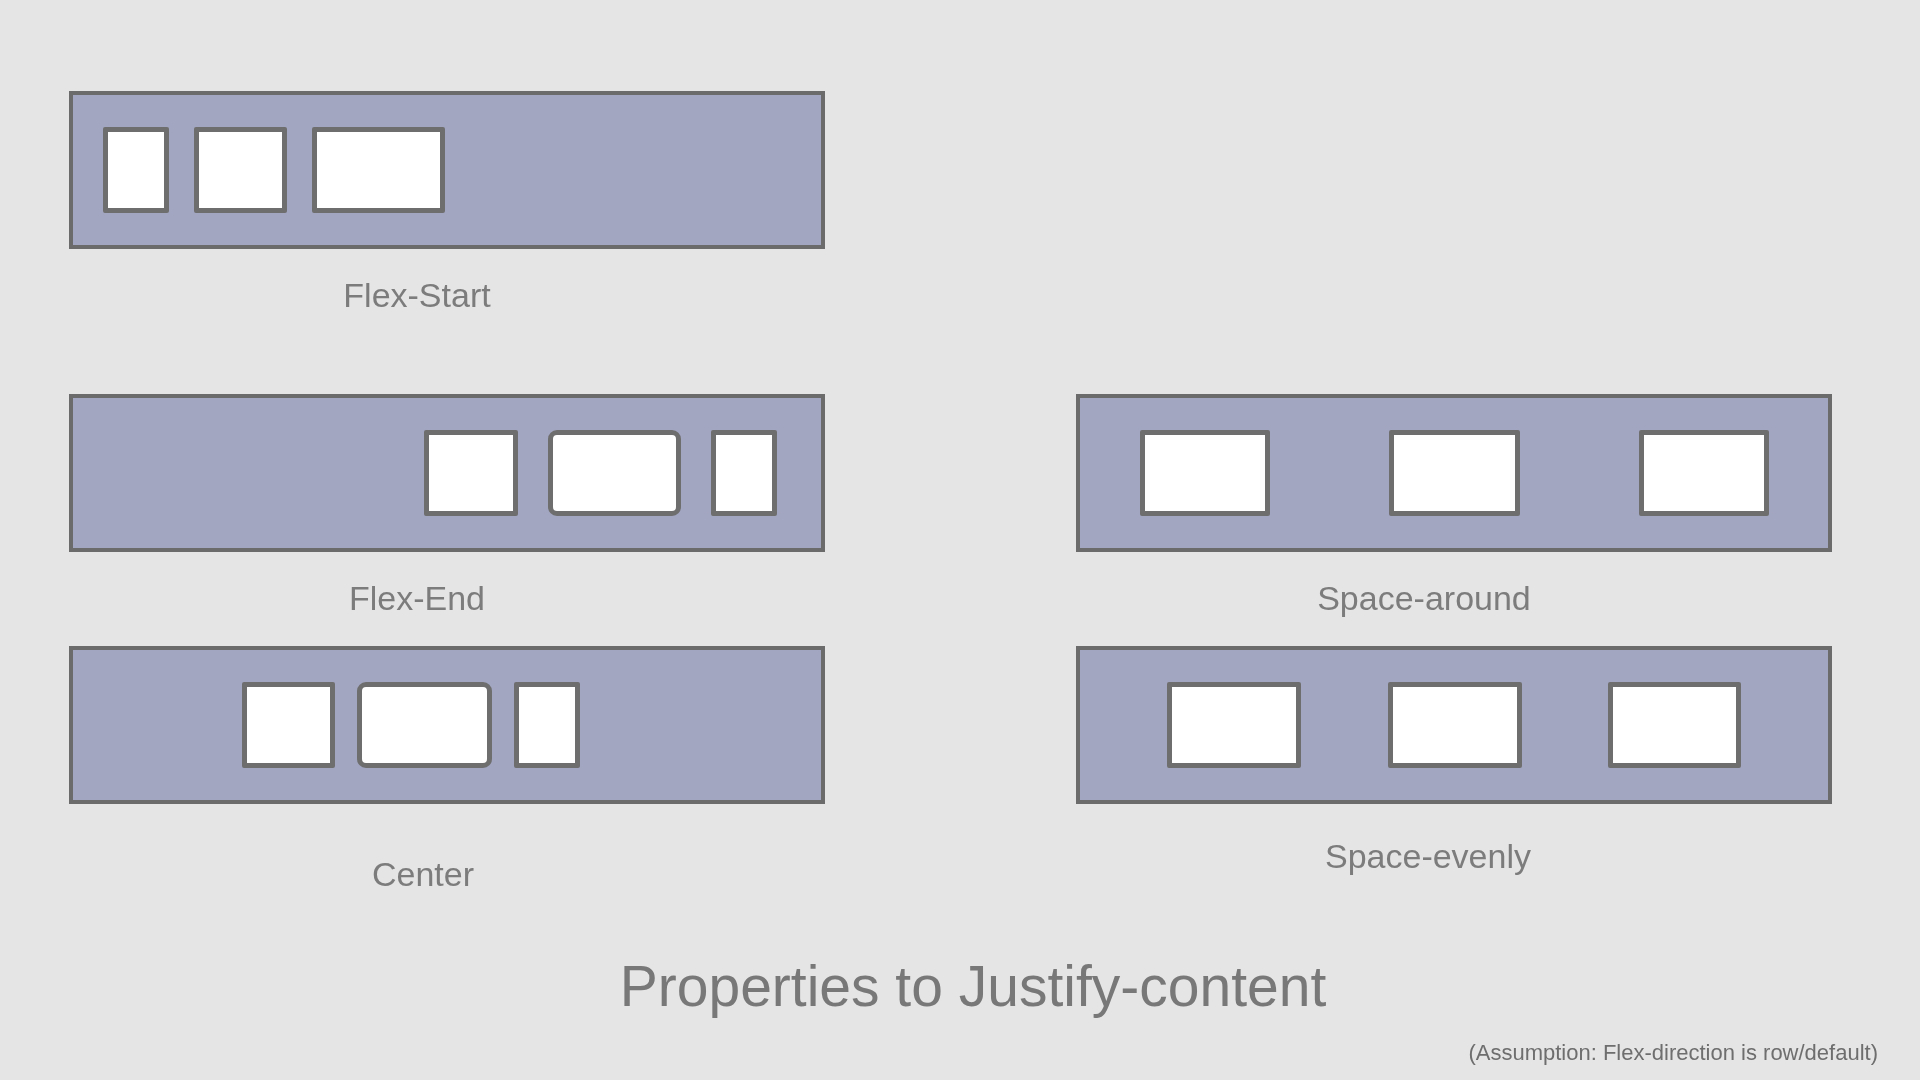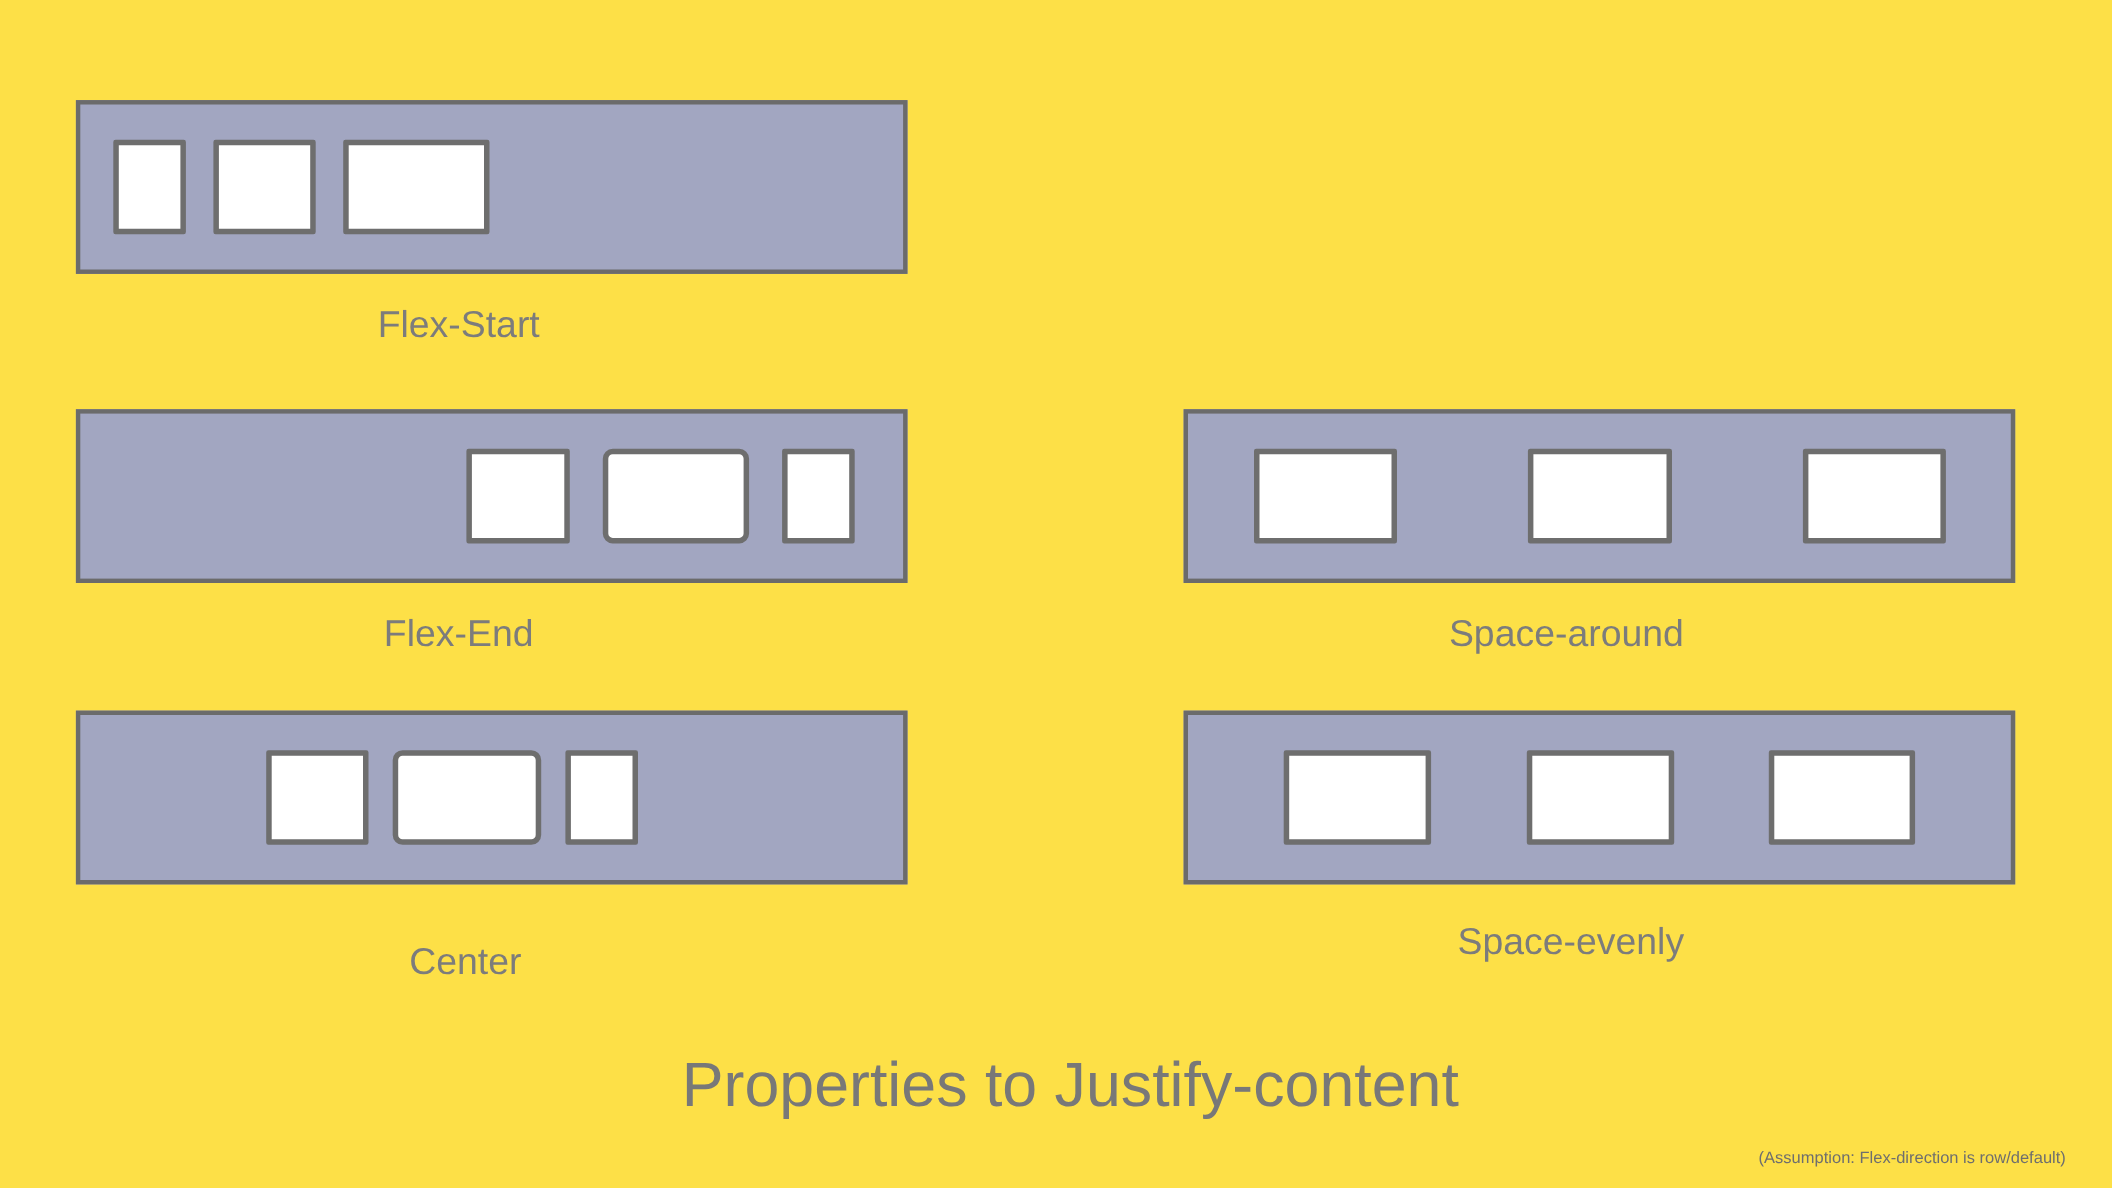--- a/index.html
+++ b/index.html
@@ -8,34 +8,34 @@
     width: 1920px;
     height: 1080px;
     background: #ffffff;
     overflow: hidden;
     font-family: "Liberation Sans", sans-serif;
   }
   .canvas {
     position: relative;
     width: 1920px;
     height: 1080px;
-    background: #fde047;
+    background: #e5e5e5;
   }
   .col {
     position: absolute;
     top: 0;
     width: 756px;
     height: 1080px;
   }
   .col-left  { left: 69px; }
   .col-right { left: 1076px; }
 
   .panel { position: absolute; width: 756px; }
   .row-0 { top: 91px; }
-  .row-1 { top: 372px; }
+  .row-1 { top: 394px; }
   .row-2 { top: 646px; }
 
   .bar {
     box-sizing: border-box;
     display: flex;
     align-items: center;
     width: 756px;
     height: 158px;
     background: #a2a6c1;
     border: 4px solid #6b6b6b;
@@ -80,21 +80,21 @@
     width: 1000px;
     text-align: center;
     font-size: 57px;
     line-height: 52px;
     color: #787878;
   }
   .assumption-note {
     position: absolute;
     right: 42px;
     top: 1040px;
-    font-size: 15px;
+    font-size: 22px;
     line-height: 26px;
     color: #6e6e6e;
     text-align: right;
   }
 </style>
 </head>
 <body>
 
 <div class="canvas">
   <div class="col col-left">

